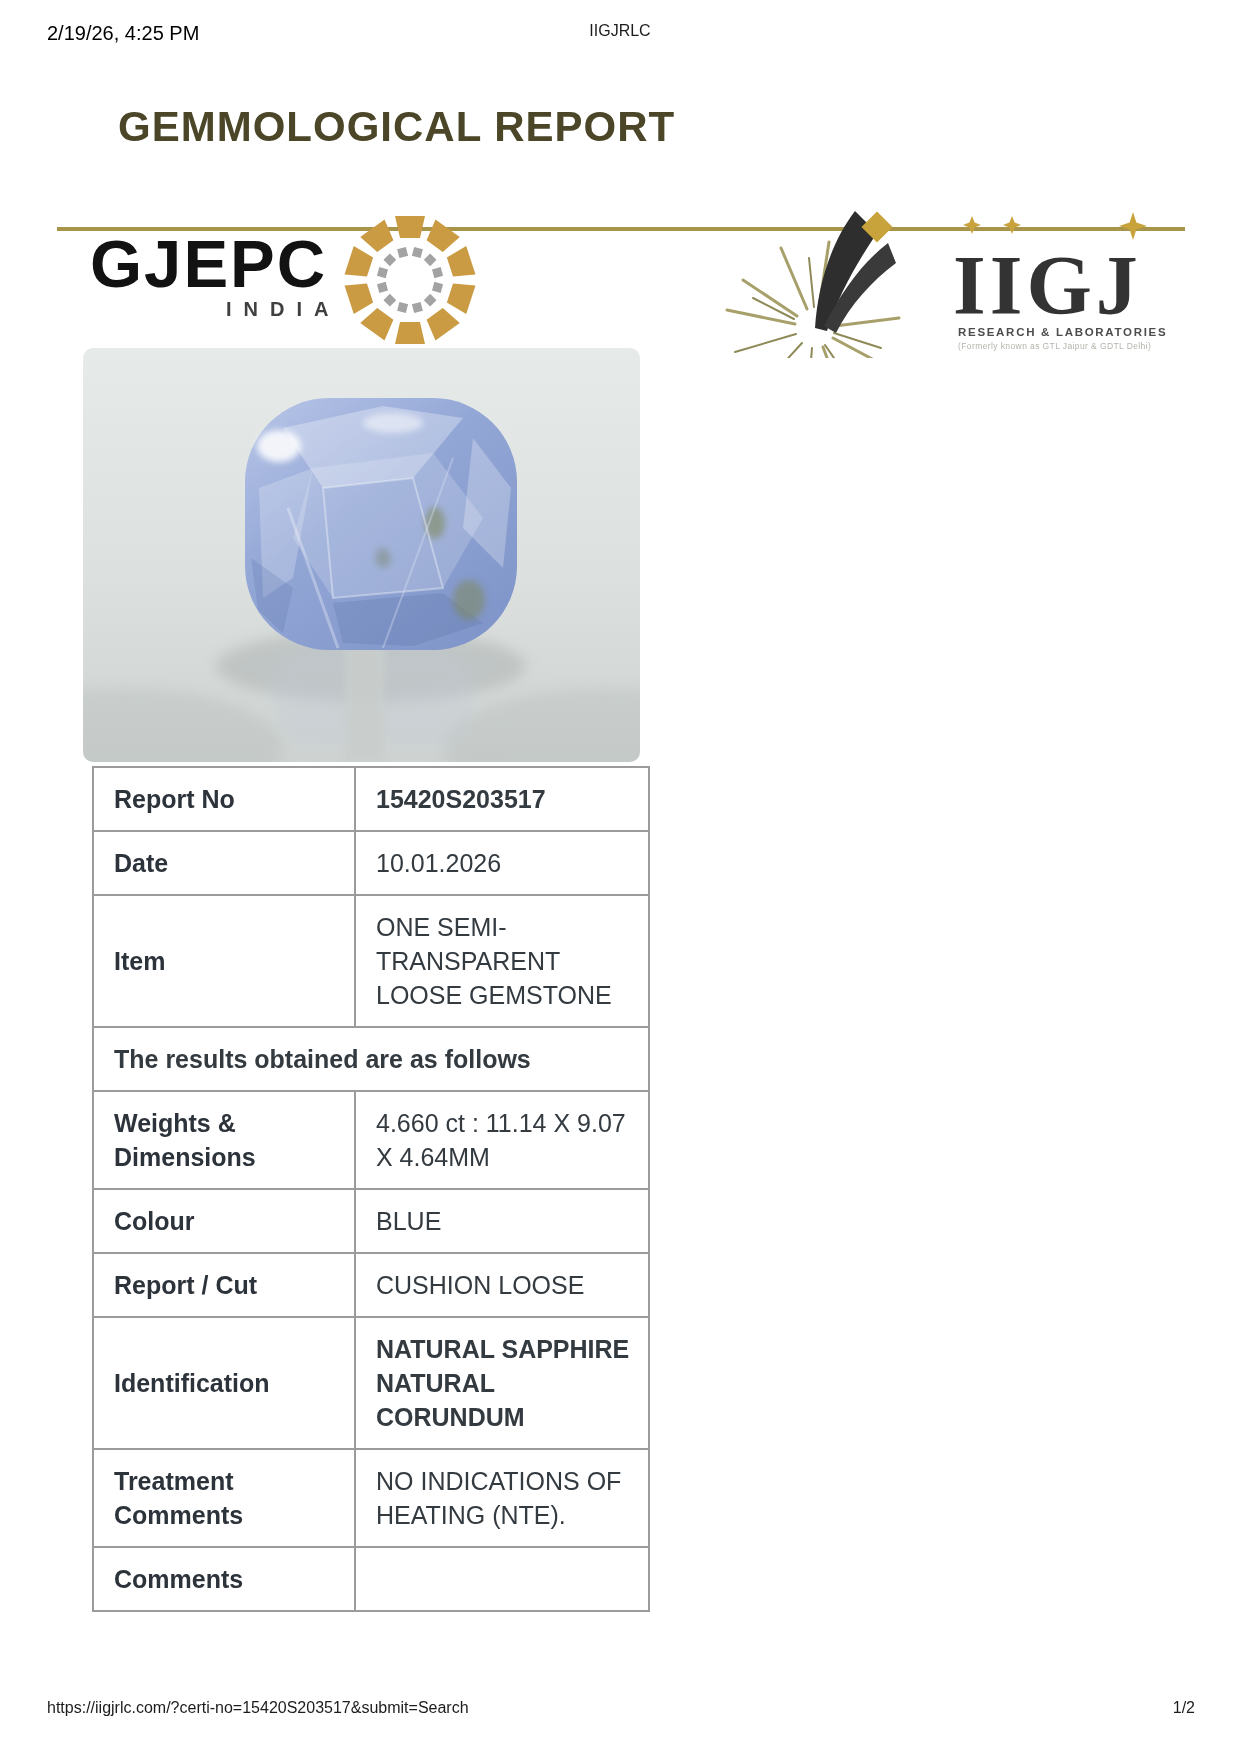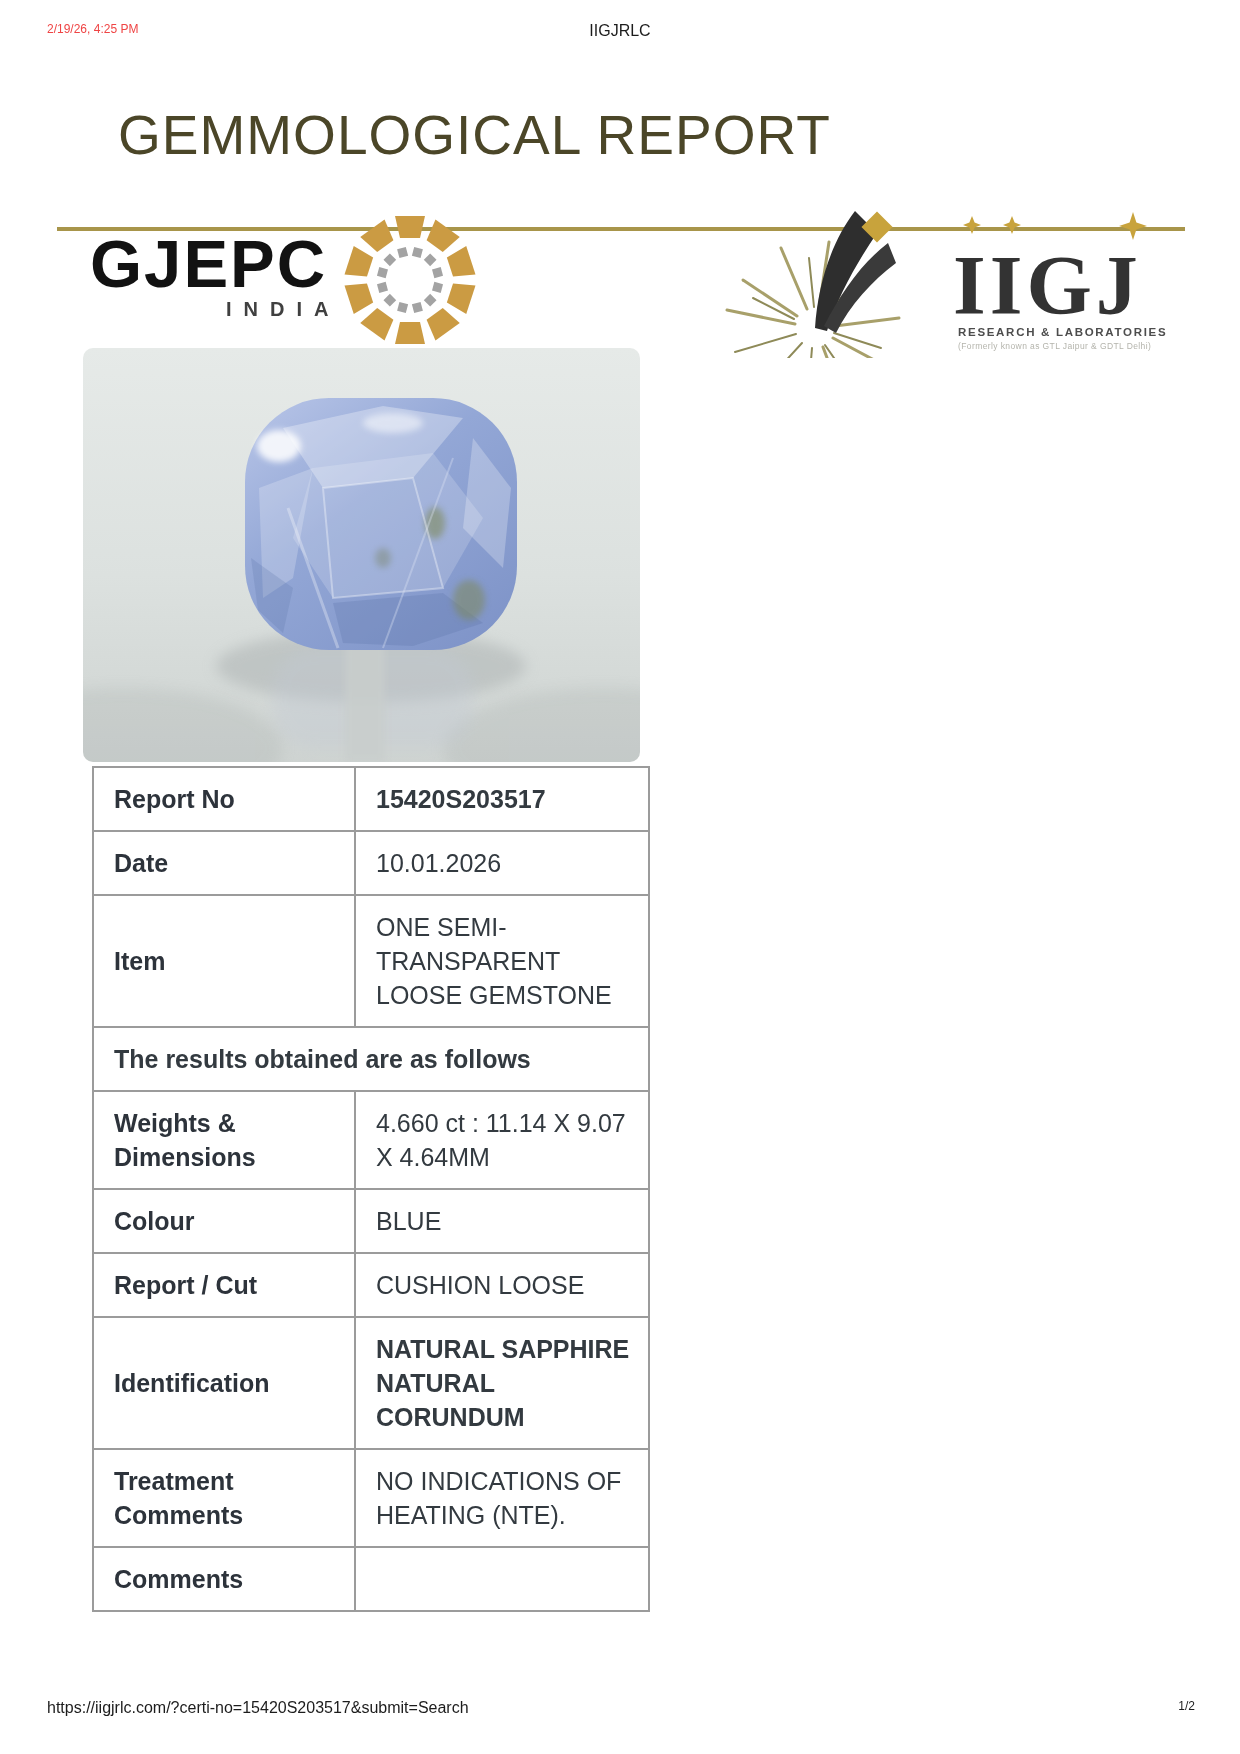--- a/index.html
+++ b/index.html
@@ -2,29 +2,29 @@
 <html><head>
 <meta charset="utf-8">
 <style>
   * { margin:0; padding:0; box-sizing:border-box; }
   html,body { background:#ffffff; }
   body { font-family:"Liberation Sans", sans-serif; color:#333; }
   .page {
     position:relative; width:1240px; height:1754px; background:#fff; overflow:hidden;
   }
   
-  .ph-left  { position:absolute; left:47px;  top:22px;  font-size:12px; color:#ef4444;text-align:center; }
+  .ph-left  { position:absolute; left:47px;  top:22px;  font-size:20px; color:#000000;text-align:center; }
   .ph-center{ position:absolute; left:0; right:0; top:22px; text-align:center; font-size:16px; color:#1c1c1c; }
   .pf-url   { position:absolute; left:47px;  top:1699px; font-size:16px; color:#1c1c1c; }
-  .pf-page  { position:absolute; right:45px; top:1699px; font-size:12px; color:#1c1c1c; }
+  .pf-page  { position:absolute; right:45px; top:1699px; font-size:16px; color:#1c1c1c; }
 
   
   .report-title{
     position:absolute; left:118px; top:103px;
-    font-size:55px; font-weight:400; letter-spacing:1px; color:#4b4628;
+    font-size:42px; font-weight:700; letter-spacing:1px; color:#4b4628;
   }
 
   
   .gold-line{ position:absolute; left:57px; top:227px; width:1128px; height:4px; background:#a8954a; }
 
   
   .gjepc-name{
     position:absolute; left:90px; top:230px;
     font-size:67px; font-weight:600; letter-spacing:2px; color:#121212; line-height:1;
   }

